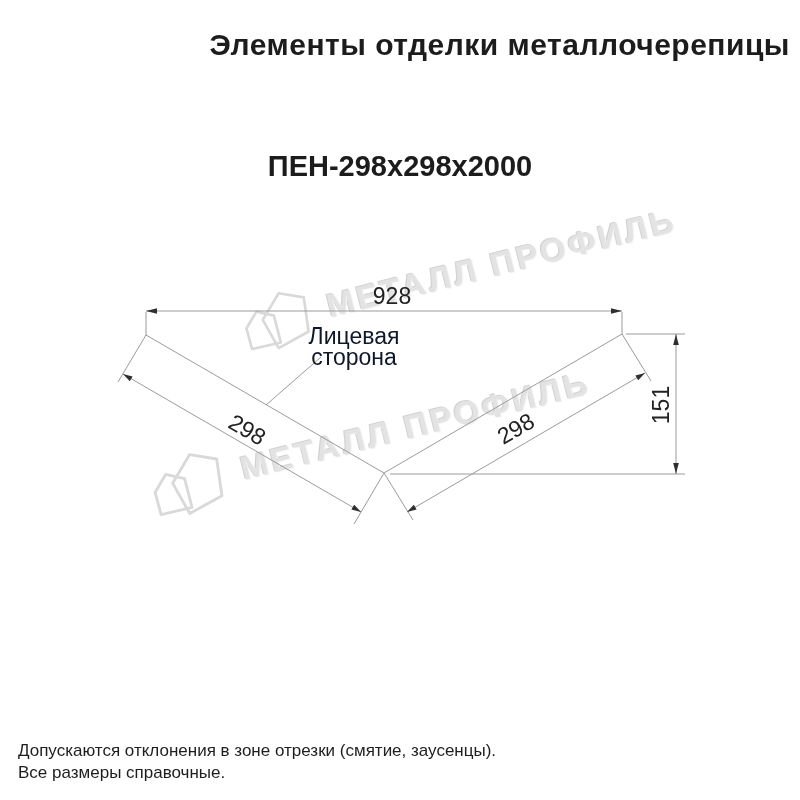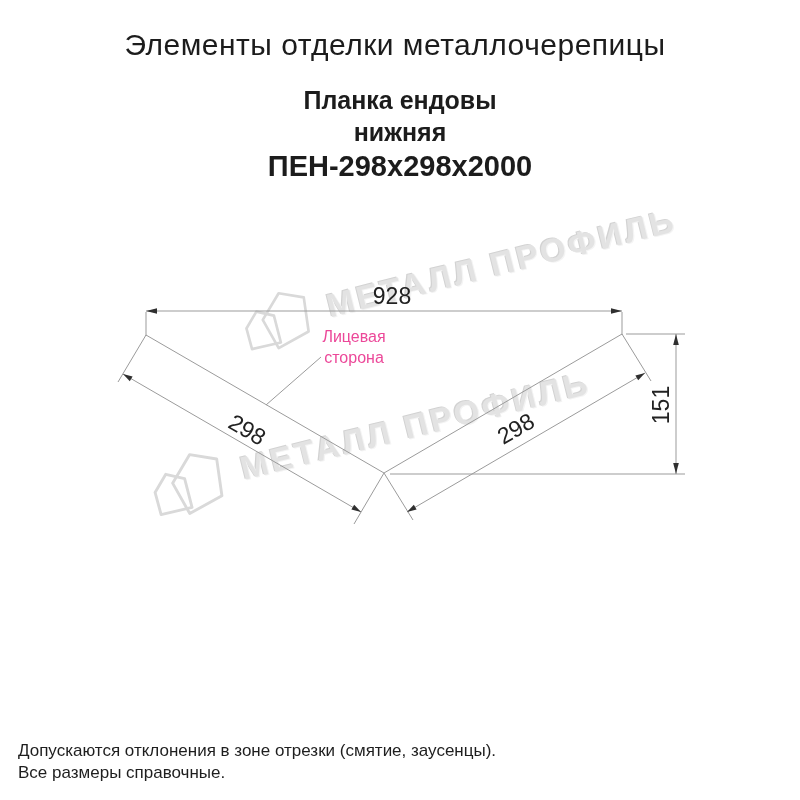--- a/index.html
+++ b/index.html
@@ -7,22 +7,22 @@
     --wm:#e3e3e3; --wm-stroke:#d9d9d9;
   }
   html,body{margin:0;padding:0;background:#fff;}
   .page{
     position:relative;width:800px;height:800px;background:var(--bg);
     overflow:hidden;font-family:"Liberation Sans","DejaVu Sans",sans-serif;
     color:var(--text);
   }
   .abs{position:absolute;}
   .title{
-    left:0;top:28px;width:790px;text-align:center;
-    font-size:30px;font-weight:normal;letter-spacing:0.5px;
+    left:0;top:28px;width:790px;text-align:right;
+    font-size:30px;font-weight:bold;letter-spacing:0.5px;
   }
   .subtitle{left:0;width:800px;text-align:center;font-weight:bold;}
   .sub1{top:86px;font-size:25px;}
   .sub2{top:118px;font-size:25px;}
   .sub3{top:150px;font-size:29px;}
   
   .wm{
     position:absolute;display:flex;align-items:center;gap:12px;
     transform-origin:0 50%;pointer-events:none;
   }
@@ -40,32 +40,30 @@
   
   .dim{
     position:absolute;font-size:23px;color:#222;white-space:nowrap;
     transform:translate(-50%,-50%);
   }
   .dim-rot-l{transform:translate(-50%,-50%) rotate(30deg);}
   .dim-rot-r{transform:translate(-50%,-50%) rotate(-30deg);}
   .dim-rot-v{transform:translate(-50%,-50%) rotate(-90deg);}
   .face-label{
     position:absolute;left:354px;top:347px;transform:translate(-50%,-50%);
-    font-size:16px;color:#ec4899;text-align:center;line-height:21px;white-space:nowrap;
+    font-size:23px;color:#0f172a;text-align:center;line-height:21px;white-space:nowrap;
   }
   .notes{position:absolute;left:18px;top:740px;font-size:17px;line-height:22px;color:#1e1e1e;}
 </style>
 </head>
 <body>
 
 <div class="page">
 
   <div class="abs title">Элементы отделки металлочерепицы</div>
-  <div class="abs subtitle sub1">Планка ендовы</div>
-  <div class="abs subtitle sub2">нижняя</div>
   <div class="abs subtitle sub3">ПЕН-298x298x2000</div>
 
   <div class="wm wm1">
     <svg width="80" height="64" viewBox="0 0 90 72">
       <g fill="none" stroke="var(--wm-stroke)" stroke-width="3" stroke-linejoin="round">
         <path d="M36 66 L30 30 L57 8 L82 22 L74 60 Z" transform="rotate(-6 56 36)"></path>
         <path d="M8 60 L10 36 L27 22 L44 33 L41 64 Z" transform="rotate(-6 26 43)"></path>
       </g>
     </svg>
     <span class="wm-text">МЕТАЛЛ ПРОФИЛЬ</span>

